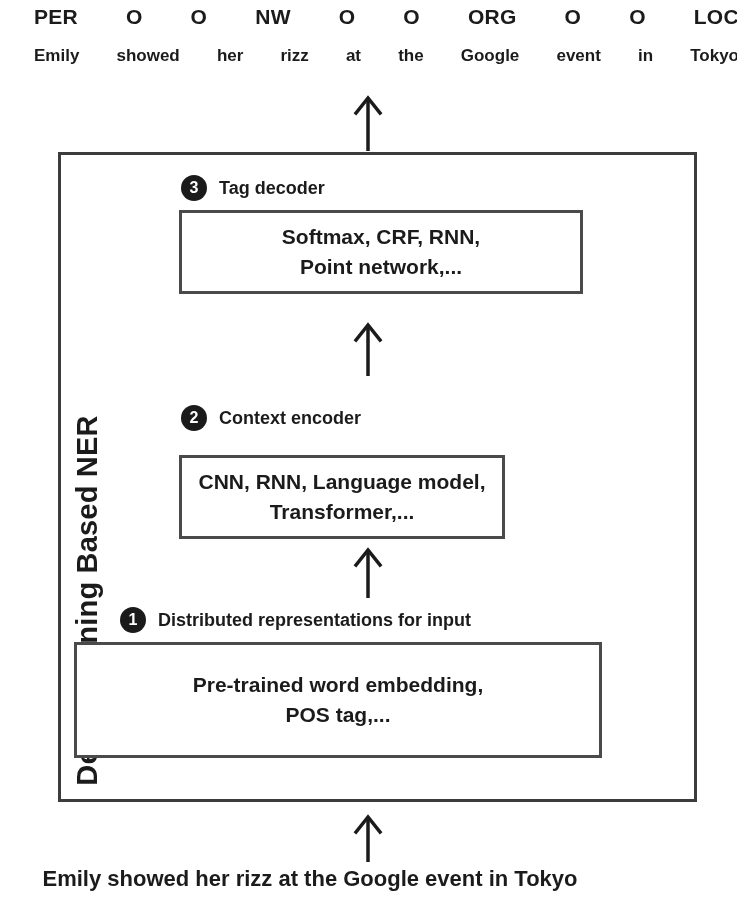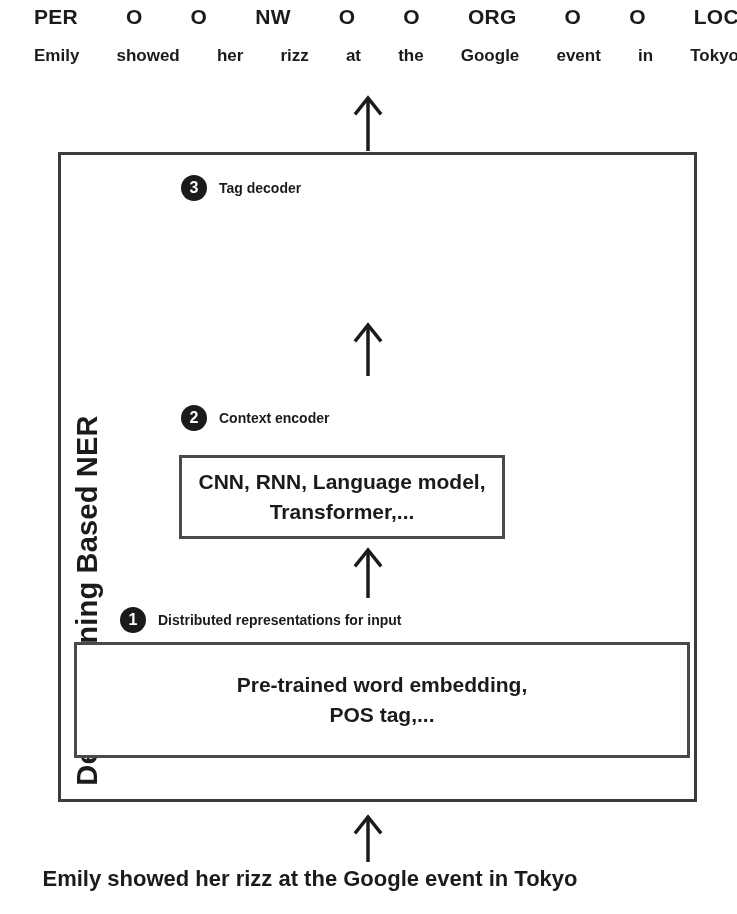--- a/index.html
+++ b/index.html
@@ -109,21 +109,21 @@
     color: #ffffff;
     font-size: 16px;
     font-weight: bold;
     display: flex;
     align-items: center;
     justify-content: center;
     flex: 0 0 auto;
     line-height: 1;
   }
   .stage-title {
-    font-size: 14px;
+    font-size: 18px;
     font-weight: bold;
     white-space: nowrap;
   }
 
   .stage-box {
     border: 3px solid #4a4a4a;
     box-sizing: border-box;
     background: #ffffff;
     display: flex;
     flex-direction: column;
@@ -144,21 +144,21 @@
   #stage-decoder .stage-box { width: 404px; height: 84px; margin-left: 0px; }
 
   
   #stage-encoder { left: 118px; top: 250px; }
   #stage-encoder .stage-head { padding-left: 2px; }
   #stage-encoder .stage-box { width: 326px; height: 84px; margin-top: 24px; }
 
   
   #stage-input { left: 13px; top: 452px; }
   #stage-input .stage-head { padding-left: 46px; }
-  #stage-input .stage-box { width: 616px; height: 116px; }
+  #stage-input .stage-box { width: 528px; height: 116px; }
 
   
   #bottom-sentence {
     position: absolute;
     left: 0;
     top: 866px;
     width: 620px;
     text-align: center;
     font-size: 22px;
     font-weight: bold;
@@ -245,20 +245,24 @@
 
   <div id="side-label">
     <span id="side-label-text">Deep Learning Based NER</span>
   </div>
 
   <div class="stage" id="stage-decoder">
     <div class="stage-head">
       <span class="badge">3</span>
       <span class="stage-title">Tag decoder</span>
     </div>
+    <div class="stage-box">
+      <span class="box-line">Softmax, CRF, RNN,</span>
+      <span class="box-line">Point network,...</span>
+    </div>
   </div>
 
   <div class="stage" id="stage-encoder">
     <div class="stage-head">
       <span class="badge">2</span>
       <span class="stage-title">Context encoder</span>
     </div>
     <div class="stage-box">
       <span class="box-line">CNN, RNN, Language model,</span>
       <span class="box-line">Transformer,...</span>

